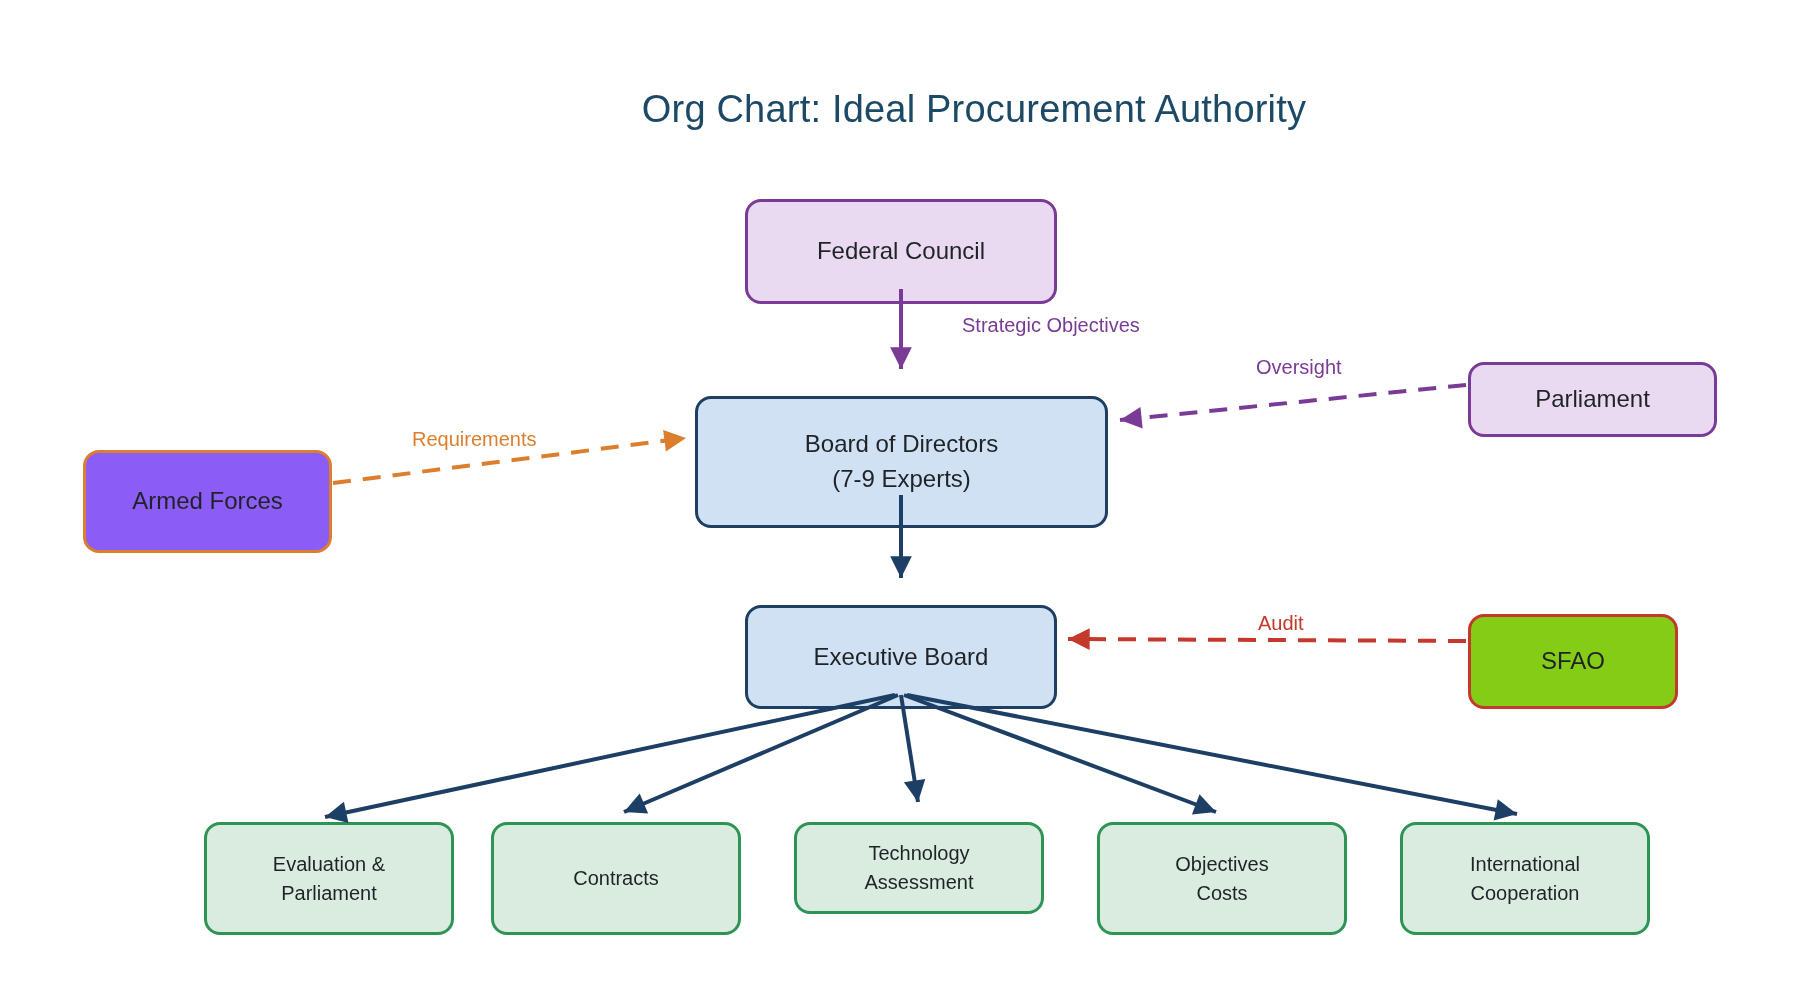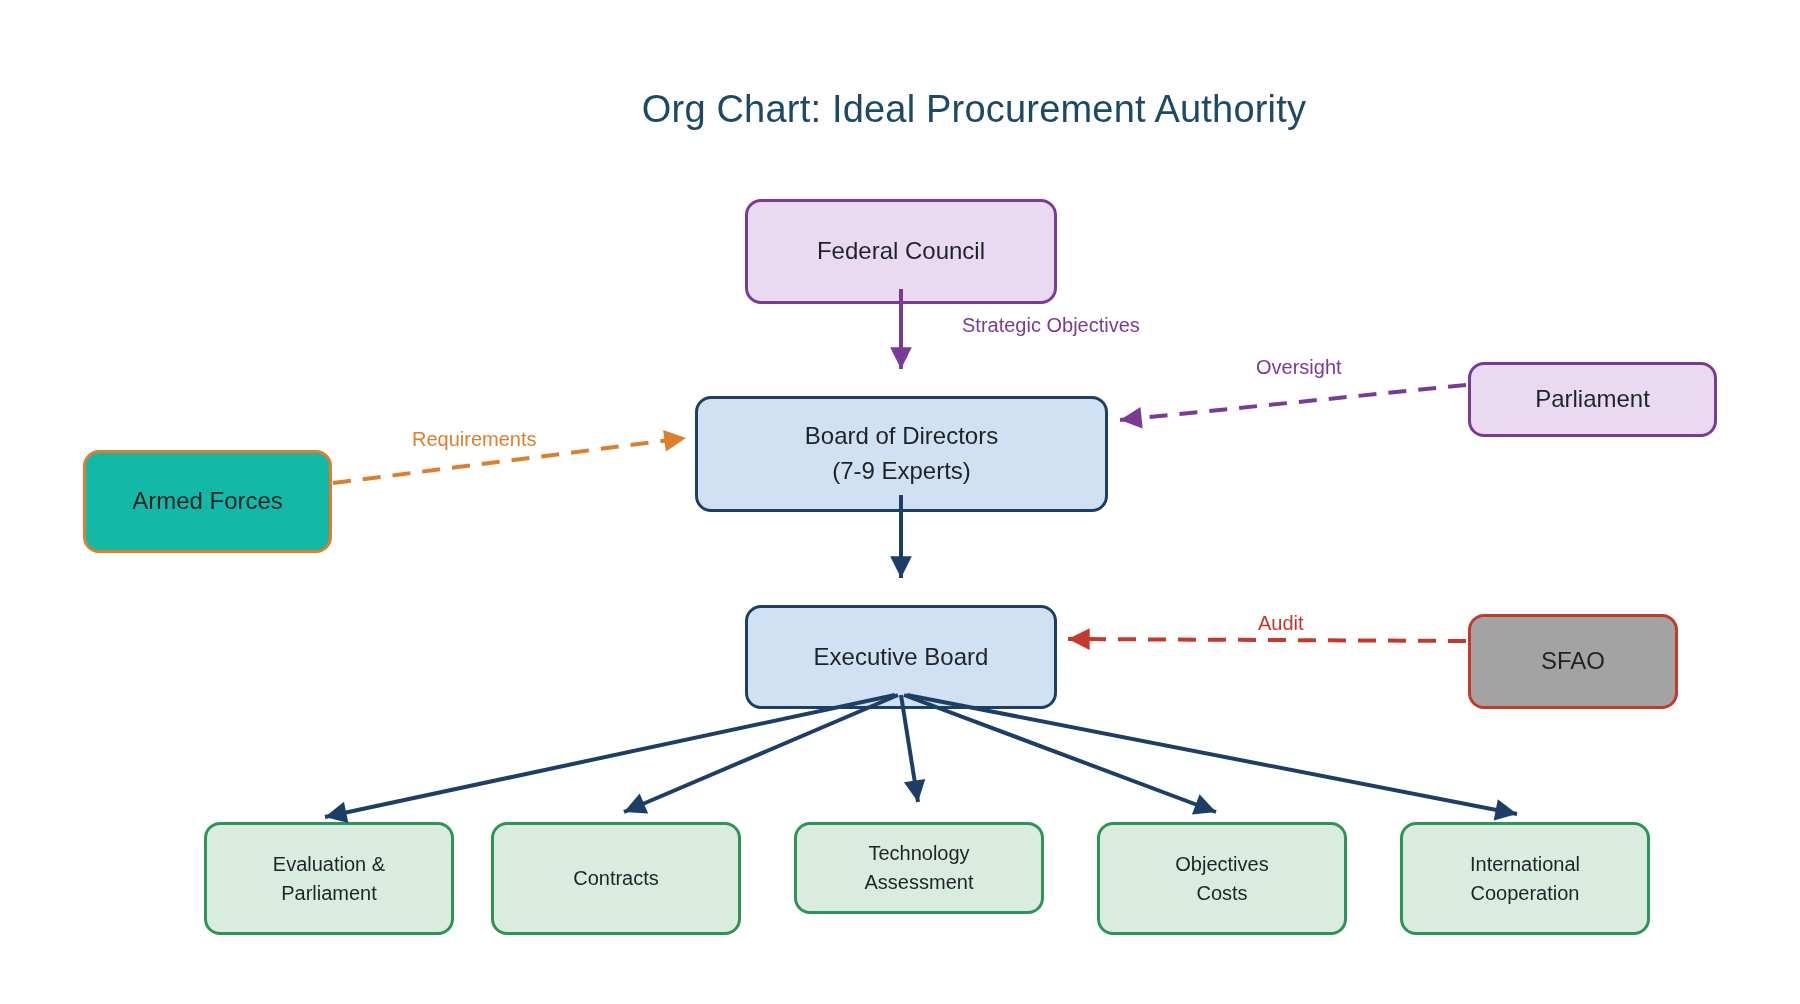--- a/index.html
+++ b/index.html
@@ -39,22 +39,22 @@
     color: #1f2328;
     z-index: 2;
     line-height: 1.45;
     margin-top: 16px;
   }
   .node .nl { display: block; }
   .node.main { font-size: 24px; }
   .node.dept { font-size: 20px; }
   .purple { background: #e9daf1; border: 3.5px solid #7a3b96; }
   .blue   { background: #cfe1f2; border: 3.5px solid #1e3e62; }
-  .orange { background: #14b8a6; border: 3.5px solid #dd7e2e; }
-  .red    { background: #a3a3a3; border: 3.5px solid #c5382c; }
+  .orange { background: #8b5cf6; border: 3.5px solid #dd7e2e; }
+  .red    { background: #84cc16; border: 3.5px solid #c5382c; }
   .green  { background: #daecdf; border: 3.5px solid #2e9455; }
   svg.edges {
     position: absolute;
     left: 0; top: 0;
     z-index: 3;
     pointer-events: none;
   }
   svg.edges text {
     font-family: "Liberation Sans", sans-serif;
     font-size: 20px;
@@ -67,21 +67,21 @@
 <body>
 
 <div class="canvas">
 
   <div class="chart-title">Org Chart: Ideal Procurement Authority</div>
 
   <div class="node main purple" style="left:745px;top:183px;width:312px;height:105px">
     <span class="nl">Federal Council</span>
   </div>
 
-  <div class="node main blue" style="left:695px;top:380px;width:413px;height:116px">
+  <div class="node main blue" style="left:695px;top:380px;width:413px;height:132px">
     <span class="nl">Board of Directors</span>
     <span class="nl">(7-9 Experts)</span>
   </div>
 
   <div class="node main blue" style="left:745px;top:589px;width:312px;height:104px">
     <span class="nl">Executive Board</span>
   </div>
 
   <div class="node main orange" style="left:83px;top:434px;width:249px;height:103px">
     <span class="nl">Armed Forces</span>

